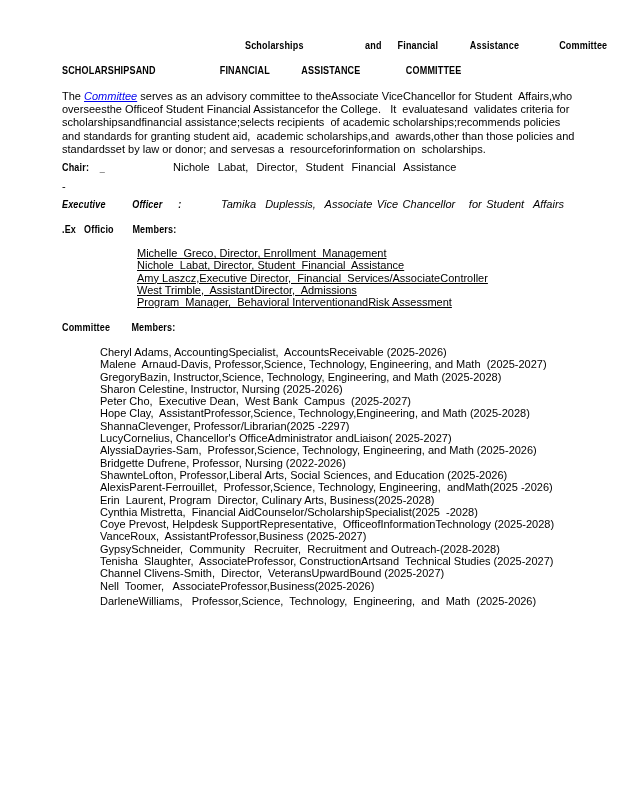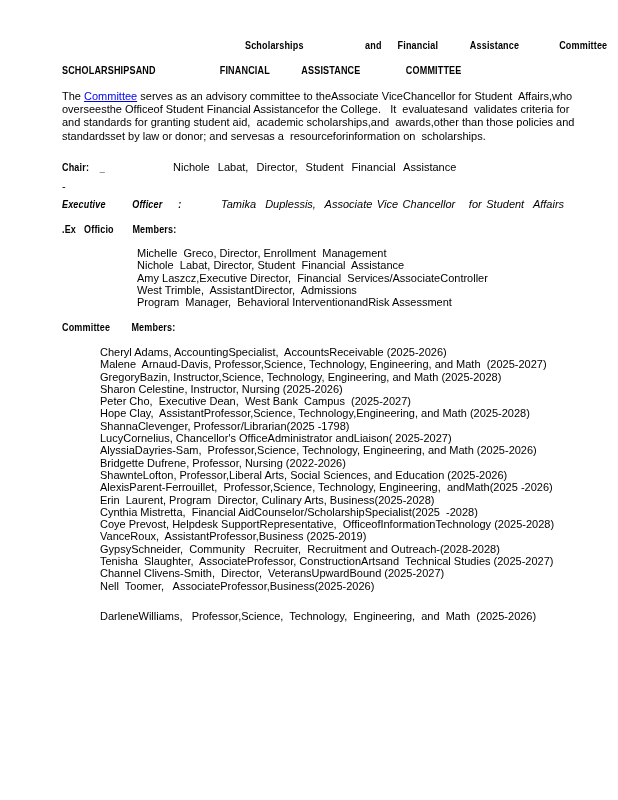--- a/index.html
+++ b/index.html
@@ -23,54 +23,55 @@
     transform-origin:0 50%;
     white-space:pre;
     letter-spacing:0.2px;
   }
 
   .header-right { top:39px;  left:245px; }
   .doc-title    { top:64px;  left:62px; }
 
   .intro { top:90px; left:62px; width:530px; font-size:11px; line-height:13.2px; }
   .para-line { white-space:pre; }
-  .link { color:#0000EE; text-decoration:underline; cursor:pointer; }
+  .link { color:#0000EE; text-decoration:underline; cursor:pointer;font-style:italic; }
 
   .chair-row  { top:161px; left:0; width:618px; height:14px; }
   .chair-label{ position:absolute; left:62px;  top:0; }
   .chair-value{ position:absolute; left:173px; top:0; font-size:11px; word-spacing:1px; white-space:pre; }
 
   .stray-row  { top:180px; left:62px; font-size:11px; }
 
   .exec-row   { top:198px; left:0; width:618px; height:14px;font-style:italic; }
   .exec-label { position:absolute; left:62px;  top:0; }
   .exec-value { position:absolute; left:185px; top:0; font-size:11px; word-spacing:1.5px; white-space:pre;margin-left:36px; }
 
   .exofficio-head { top:223px; left:62px; }
-  .exofficio-list { top:247px; left:137px; font-size:11px; line-height:12.3px; }
+  .exofficio-list { top:247px; left:137px; font-size:11px; line-height:12.3px;text-decoration:underline; }
 
   .committee-head { top:321px; left:62px; }
   .committee-list { top:346px; left:100px; font-size:11px; line-height:12.3px; }
-  .committee-list .member:last-child { margin-top:18px; }
+  .committee-list .member:last-child { margin-top:3px; }
 
   .member { white-space:pre; }
 </style>
 </head>
 <body>
 
 <div class="page">
 
   <div class="abs header-right narrow">Scholarships                       and      Financial            Assistance               Committee            2025  -2026</div>
 
   <div class="abs doc-title narrow">SCHOLARSHIPSAND                        FINANCIAL            ASSISTANCE                 COMMITTEE</div>
 
   <div class="abs intro">
     <div class="para-line"><span>The </span><span class="link" style="color: rgb(0, 0, 238);">Committee</span><span> serves as an advisory committee to theAssociate ViceChancellor for Student  Affairs,who</span></div>
     <div>
         <div class="para-line">overseesthe Officeof Student Financial Assistancefor the College.   It  evaluatesand  validates criteria for</div>
+        <div class="para-line">scholarshipsandfinancial assistance;selects recipients  of academic scholarships;recommends policies</div>
         <div class="para-line">and standards for granting student aid,  academic scholarships,and  awards,other than those policies and</div>
         <div class="para-line">standardsset by law or donor; and servesas a  resourceforinformation on  scholarships.</div>
       </div>
   </div>
 
   <div class="abs chair-row">
     <span class="narrow chair-label">Chair:    _</span>
     <span class="chair-value">Nichole  Labat,  Director,  Student  Financial  Assistance</span>
   </div>
 
@@ -93,30 +94,30 @@
 
   <div class="abs committee-head narrow">Committee        Members:</div>
 
   <div class="abs committee-list">
       <div class="member">Cheryl Adams, AccountingSpecialist,  AccountsReceivable (2025-2026)</div>
       <div class="member">Malene  Arnaud-Davis, Professor,Science, Technology, Engineering, and Math  (2025-2027)</div>
       <div class="member">GregoryBazin, Instructor,Science, Technology, Engineering, and Math (2025-2028)</div>
       <div class="member">Sharon Celestine, Instructor, Nursing (2025-2026)</div>
       <div class="member">Peter Cho,  Executive Dean,  West Bank  Campus  (2025-2027)</div>
       <div class="member">Hope Clay,  AssistantProfessor,Science, Technology,Engineering, and Math (2025-2028)</div>
-      <div class="member">ShannaClevenger, Professor/Librarian(2025 -1798)</div>
+      <div class="member">ShannaClevenger, Professor/Librarian(2025 -2297)</div>
       <div class="member">LucyCornelius, Chancellor's OfficeAdministrator andLiaison( 2025-2027)</div>
       <div class="member">AlyssiaDayries-Sam,  Professor,Science, Technology, Engineering, and Math (2025-2026)</div>
       <div class="member">Bridgette Dufrene, Professor, Nursing (2022-2026)</div>
       <div class="member">ShawnteLofton, Professor,Liberal Arts, Social Sciences, and Education (2025-2026)</div>
       <div class="member">AlexisParent-Ferrouillet,  Professor,Science, Technology, Engineering,  andMath(2025 -2026)</div>
       <div class="member">Erin  Laurent, Program  Director, Culinary Arts, Business(2025-2028)</div>
       <div class="member">Cynthia Mistretta,  Financial AidCounselor/ScholarshipSpecialist(2025  -2028)</div>
       <div class="member">Coye Prevost, Helpdesk SupportRepresentative,  OfficeofInformationTechnology (2025-2028)</div>
-      <div class="member">VanceRoux,  AssistantProfessor,Business (2025-2019)</div>
+      <div class="member">VanceRoux,  AssistantProfessor,Business (2025-2027)</div>
       <div class="member">GypsySchneider,  Community   Recruiter,  Recruitment and Outreach-(2028-2028)</div>
       <div class="member">Tenisha  Slaughter,  AssociateProfessor, ConstructionArtsand  Technical Studies (2025-2027)</div>
       <div class="member">Channel Clivens-Smith,  Director,  VeteransUpwardBound (2025-2027)</div>
       <div class="member">Nell  Toomer,   AssociateProfessor,Business(2025-2026)</div>
       <div class="member">DarleneWilliams,   Professor,Science,  Technology,  Engineering,  and  Math  (2025-2026)</div>
     </div>
 
 </div>
 
 </body></html>

